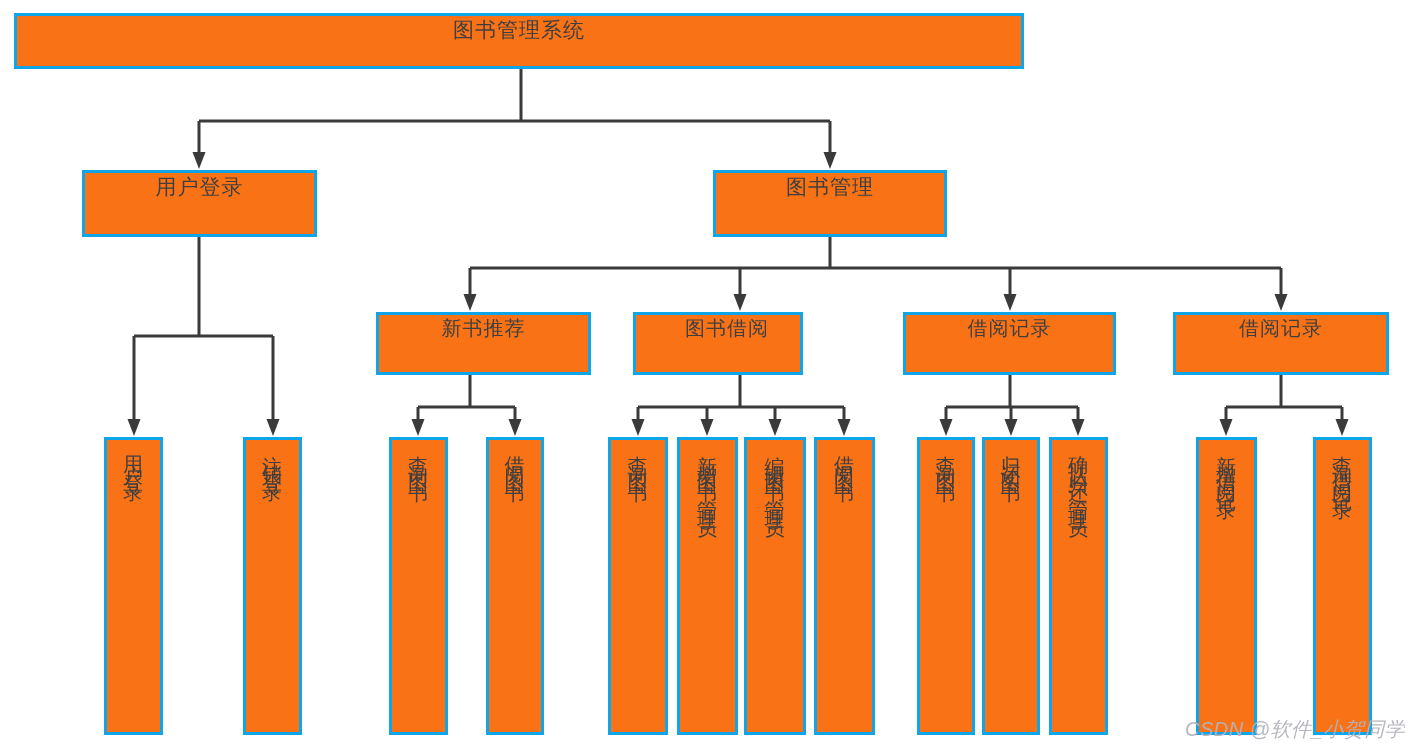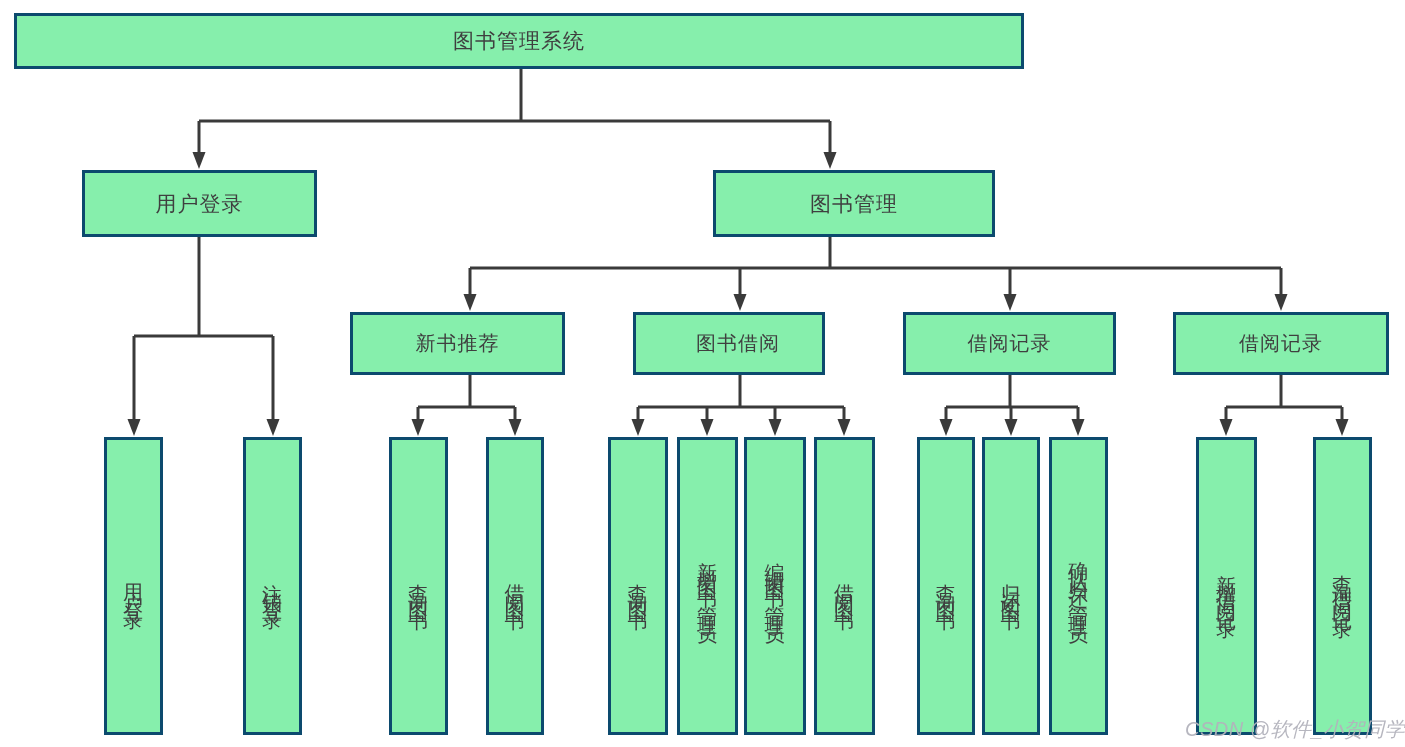--- a/index.html
+++ b/index.html
@@ -16,37 +16,37 @@
   .connectors {
     position: absolute;
     left: 0; top: 0;
     width: 1405px; height: 747px;
     pointer-events: none;
   }
 
   .node {
     position: absolute;
     box-sizing: border-box;
-    border: 3px solid #0c4a6e;
-    background: #86efac;
+    border: 3px solid #0ea5e9;
+    background: #f97316;
     display: flex;
-    align-items: center;
+    align-items: flex-start;
     justify-content: center;
     color: #3f3f3f;
     letter-spacing: 1px;
   }
 
   .node-root   { left: 14px;  top: 13px;  width: 1010px; height: 56px; font-size: 21px; }
   .node-l2     { top: 170px;  height: 67px; font-size: 21px; }
   .l2-0 { left: 82px;  width: 235px; }
-  .l2-1 { left: 713px; width: 282px; }
+  .l2-1 { left: 713px; width: 234px; }
 
   .node-l3     { top: 312px;  height: 63px; font-size: 20px; }
-  .l3-0 { left: 350px;  width: 215px; }
-  .l3-1 { left: 633px;  width: 192px; padding-left: 18px; }
+  .l3-0 { left: 376px;  width: 215px; }
+  .l3-1 { left: 633px;  width: 170px; padding-left: 18px; }
   .l3-2 { left: 903px;  width: 213px; }
   .l3-3 { left: 1173px; width: 216px; }
 
   .node-leaf {
     top: 437px;
     height: 298px;
     font-size: 20px;
   }
   .node-leaf .vtext {
     writing-mode: vertical-rl;

